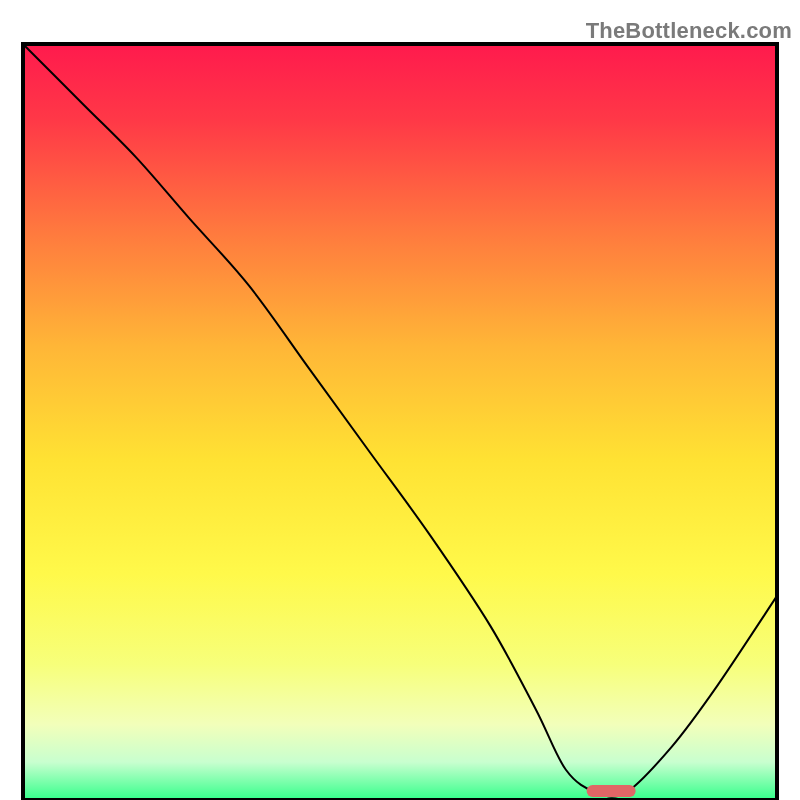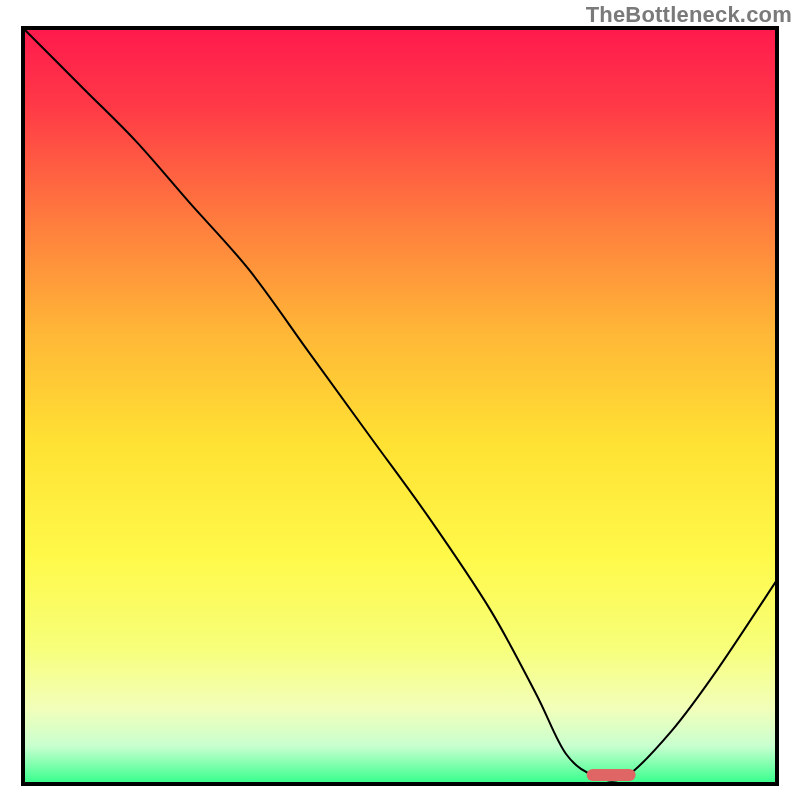--- a/index.html
+++ b/index.html
@@ -7,20 +7,21 @@
     padding: 0;
     width: 800px;
     height: 800px;
     background: #fff;
     font-family: Arial, Helvetica, sans-serif;
   }
   .wrap {
     position: relative;
     width: 800px;
     height: 640px;
+    margin-top: 16px;
   }
   .watermark {
     position: absolute;
     top: 2px;
     right: 8px;
     font-size: 22px;
     font-weight: 600;
     color: #7a7a7a;
     font-family: Arial, sans-serif;
     letter-spacing: 0.2px;

